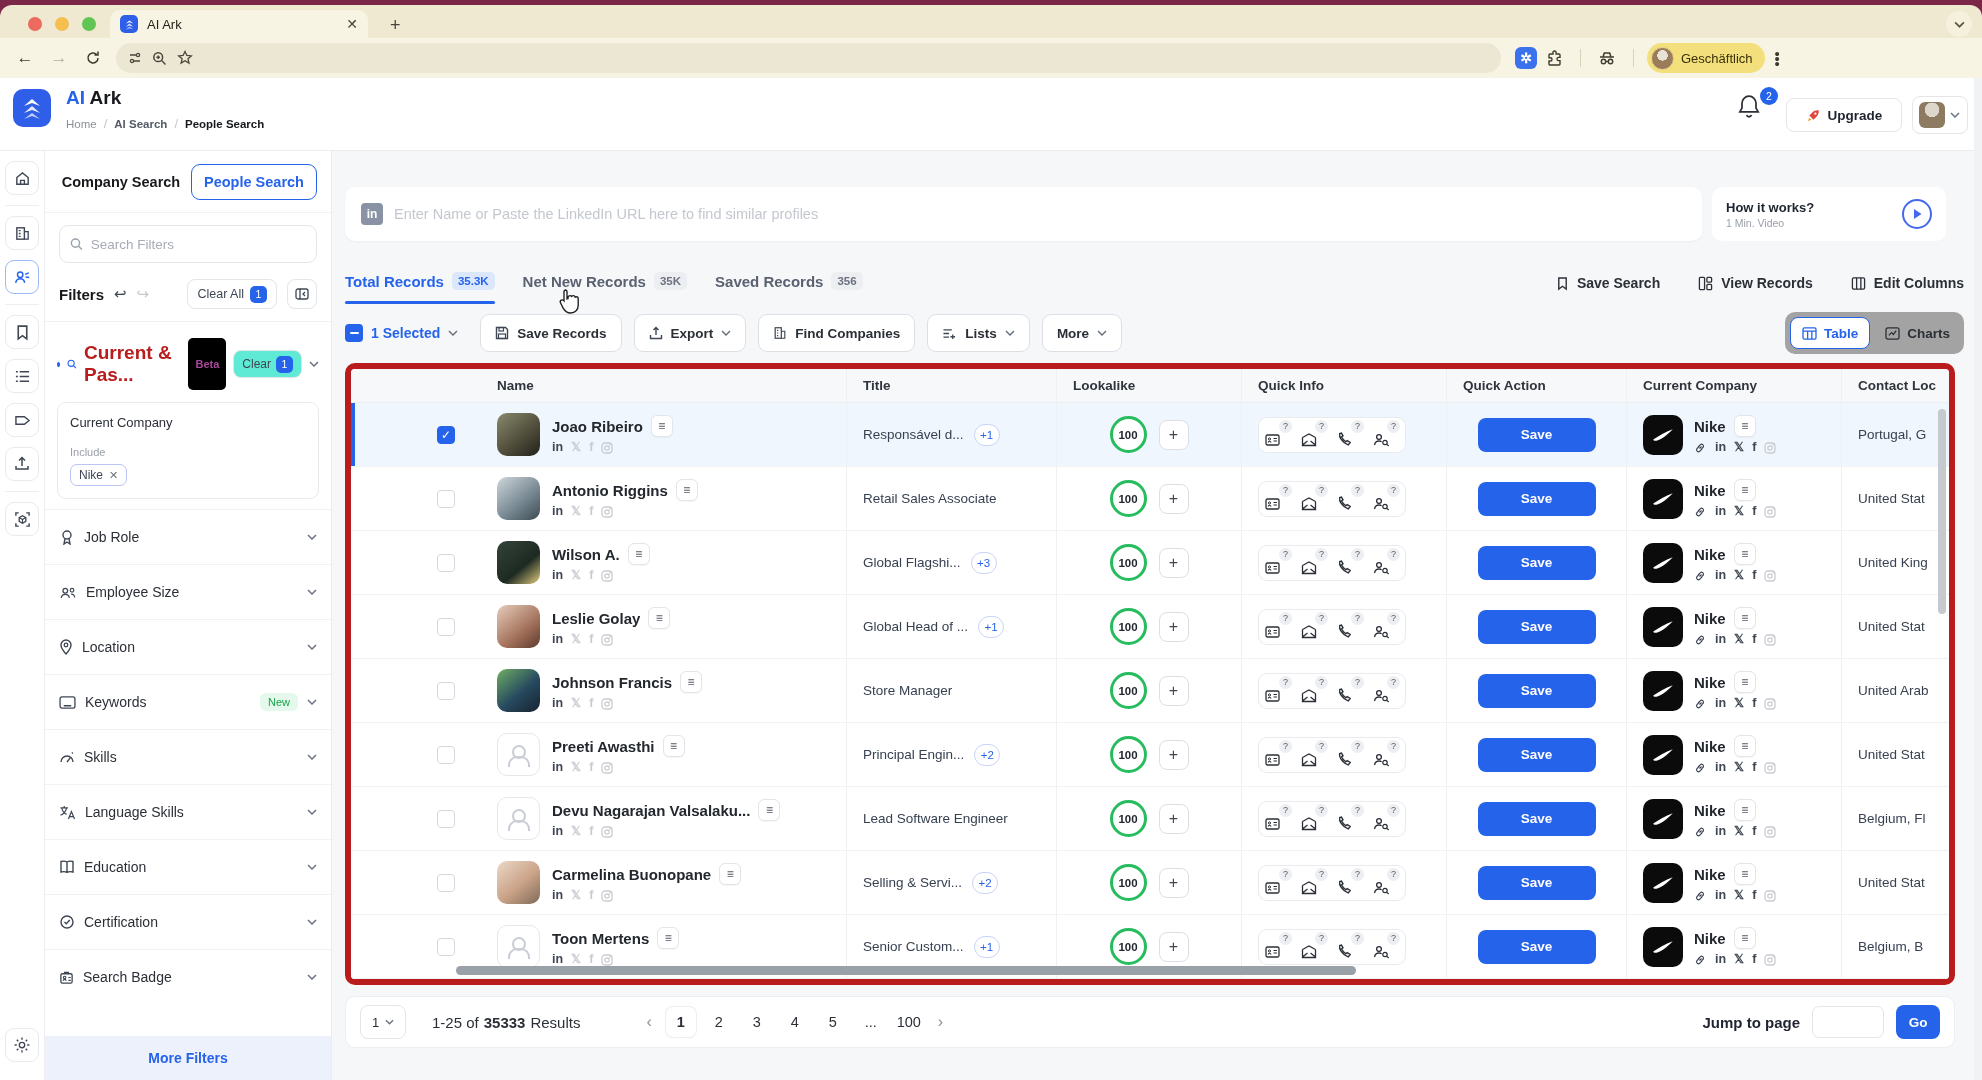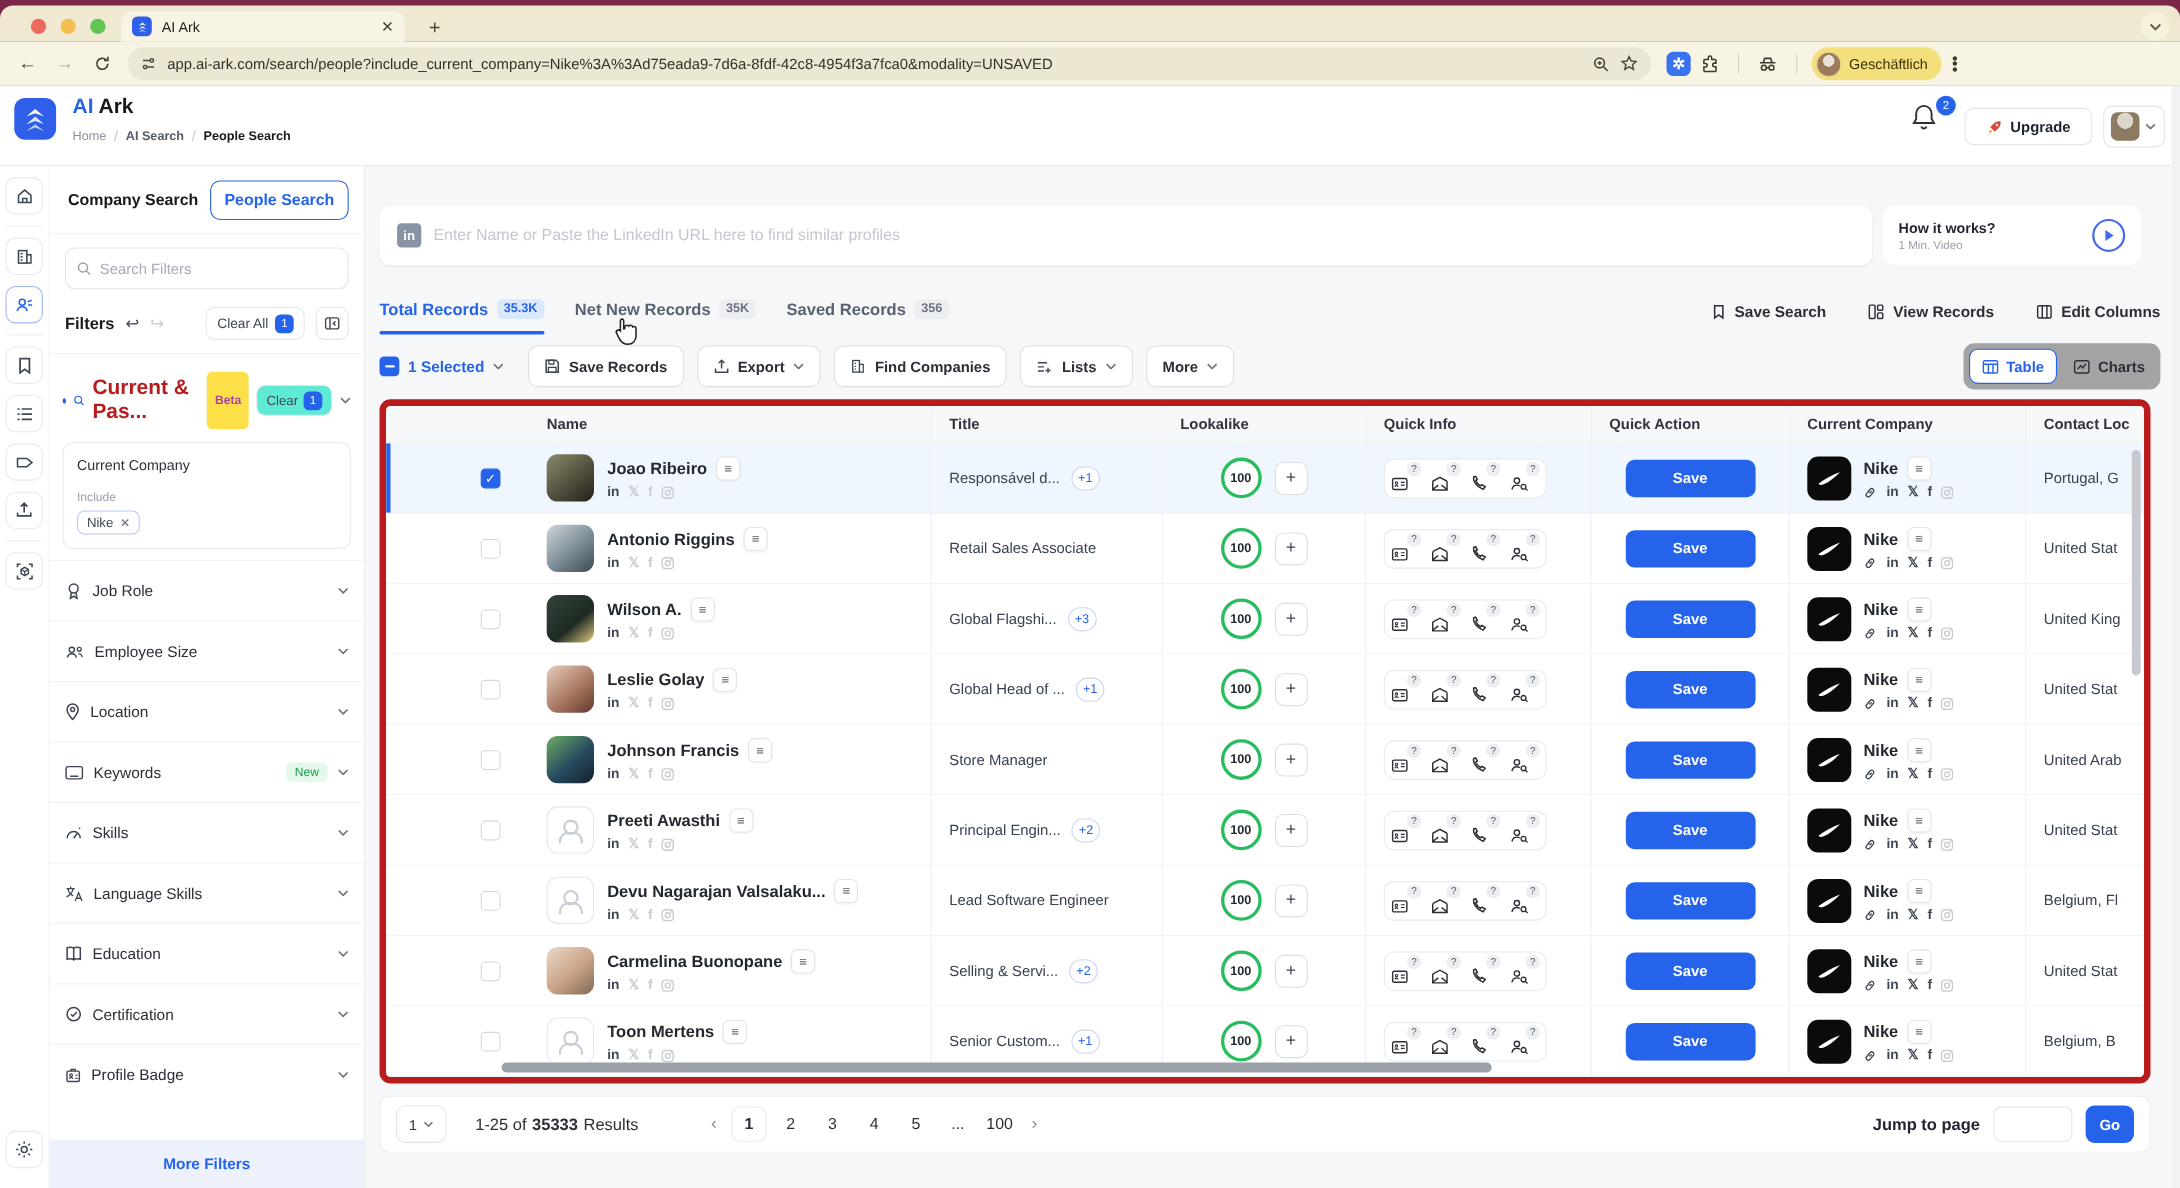--- a/index.html
+++ b/index.html
@@ -67,21 +67,21 @@
   #filters-row { display:flex; align-items:center; gap:10px; padding:16px 14px 12px; border-bottom:1px solid #f1f2f4; }
   #filters-title { font-size:15px; font-weight:bold; color:#17191c; }
   .histb { font-size:15px; color:#3f4754; }
   .histb.dis { color:#c6cad1; }
   #clear-all { margin-left:auto; height:30px; border:1px solid #e3e5e9; border-radius:8px; background:#fff; display:flex; align-items:center; gap:6px; padding:0 9px; font-size:12.5px; color:#3f4754; }
   .blue-badge { min-width:17px; height:17px; border-radius:5px; background:#2563eb; color:#fff; font-size:10.5px; display:flex; align-items:center; justify-content:center; padding:0 3px; }
   #collapse-btn { width:30px; height:30px; border:1px solid #e3e5e9; border-radius:8px; display:flex; align-items:center; justify-content:center; color:#3f4754; background:#fff; }
   #sec-head { display:flex; align-items:center; gap:7px; padding:16px 12px 10px; }
   #sec-dot { width:5px; height:5px; border-radius:50%; background:#2563eb; }
   #sec-title { font-size:19px; font-weight:bold; color:#b91c1c; }
-  #beta-badge { background:#fde047; color:#a8479c; font-size:11px; font-weight:bold; padding:20px 7px; border-radius:5px; }
+  #beta-badge { background:#000000; color:#a8479c; font-size:11px; font-weight:bold; padding:20px 7px; border-radius:5px; }
   #sec-clear { margin-left:auto; height:28px; border:1px solid #e3e5e9; border-radius:8px; background:#5eead4; display:flex; align-items:center; gap:5px; padding:0 8px; font-size:12px; color:#3f4754; }
   #cc-box { margin:2px 12px 10px; border:1px solid #e8eaee; border-radius:9px; padding:12px; }
   #cc-label { font-size:13px; color:#2b2f36; }
   #cc-include { font-size:11px; color:#9aa0aa; margin-top:16px; }
   #cc-chip { display:inline-flex; align-items:center; gap:6px; margin-top:6px; border:1px solid #b9c4f5; border-radius:7px; padding:3px 8px; font-size:12px; color:#3f4754; background:#fff; }
   #cc-chip .x { color:#6b7280; font-size:11px; }
   .facc { display:flex; align-items:center; gap:9px; height:55px; padding:0 14px; border-top:1px solid #f1f2f4; color:#2b2f36; }
   .facc .ic { color:#3f4754; }
   .facc .lbl { font-size:14px; flex:1; }
   .new-badge { background:#e4f9ec; color:#18a34a; font-size:11px; padding:3px 8px; border-radius:6px; }
@@ -221,21 +221,20 @@
         </svg>
     </span>
     <div id="urlpill">
       <span class="pill-ic">
         <svg width="14" height="14" viewBox="0 0 14 14">
             <path d="M2 4h7M11 4h1M2 10h1M5 10h7" stroke="currentColor" stroke-width="1.4" fill="none"></path>
             <circle cx="10" cy="4" r="1.6" fill="none" stroke="currentColor" stroke-width="1.3"></circle>
             <circle cx="4" cy="10" r="1.6" fill="none" stroke="currentColor" stroke-width="1.3"></circle>
           </svg>
       </span>
-      <span id="url-text">app.ai-ark.com/search/people?include_current_company=Nike%3A%3Ad75eada9-7d6a-8fdf-42c8-4954f3a7fca0&amp;modality=UNSAVED</span>
       <span class="pill-ic">
         <svg width="15" height="15" viewBox="0 0 15 15">
             <circle cx="6.2" cy="6.2" r="4.4" fill="none" stroke="currentColor" stroke-width="1.5"></circle>
             <path d="M9.6 9.6L13.5 13.5M4.4 6.2h3.6M6.2 4.4v3.6" stroke="currentColor" stroke-width="1.4"></path>
           </svg>
       </span>
       <span class="pill-ic">
         <svg width="16" height="16" viewBox="0 0 16 16">
             <path d="M8 1.5l1.9 4 4.4.4-3.3 2.9 1 4.3L8 10.8l-3.9 2.3 1-4.3L1.7 5.9l4.4-.4z" fill="none" stroke="currentColor" stroke-width="1.3"></path>
           </svg>
@@ -500,21 +499,21 @@
         <path d="M1 1l4 4 4-4" fill="none" stroke="#6b7280" stroke-width="1.5"></path>
       </svg>
   </div>
   <div class="facc">
     <svg class="ic" width="15" height="15" viewBox="0 0 16 16">
         <rect x="2" y="4" width="12" height="10" rx="1.5" fill="none" stroke="currentColor" stroke-width="1.4"></rect>
         <path d="M6 4V2.5h4V4" fill="none" stroke="currentColor" stroke-width="1.4"></path>
         <circle cx="6" cy="8" r="1.3" fill="none" stroke="currentColor" stroke-width="1.2"></circle>
         <path d="M4.3 11.5c.3-1 .9-1.5 1.7-1.5s1.4.5 1.7 1.5M10 8h2.5M10 11h2.5" stroke="currentColor" stroke-width="1.2" fill="none"></path>
       </svg>
-    <span class="lbl">Profile Badge</span>
+    <span class="lbl">Search Badge</span>
     <svg class="chv" width="10" height="6" viewBox="0 0 10 6">
         <path d="M1 1l4 4 4-4" fill="none" stroke="#6b7280" stroke-width="1.5"></path>
       </svg>
   </div>
   <div id="more-filters">More Filters</div>
 </div>
 
 <div id="main">
   <div id="searchbar">
     <span id="li-ic">in</span>

